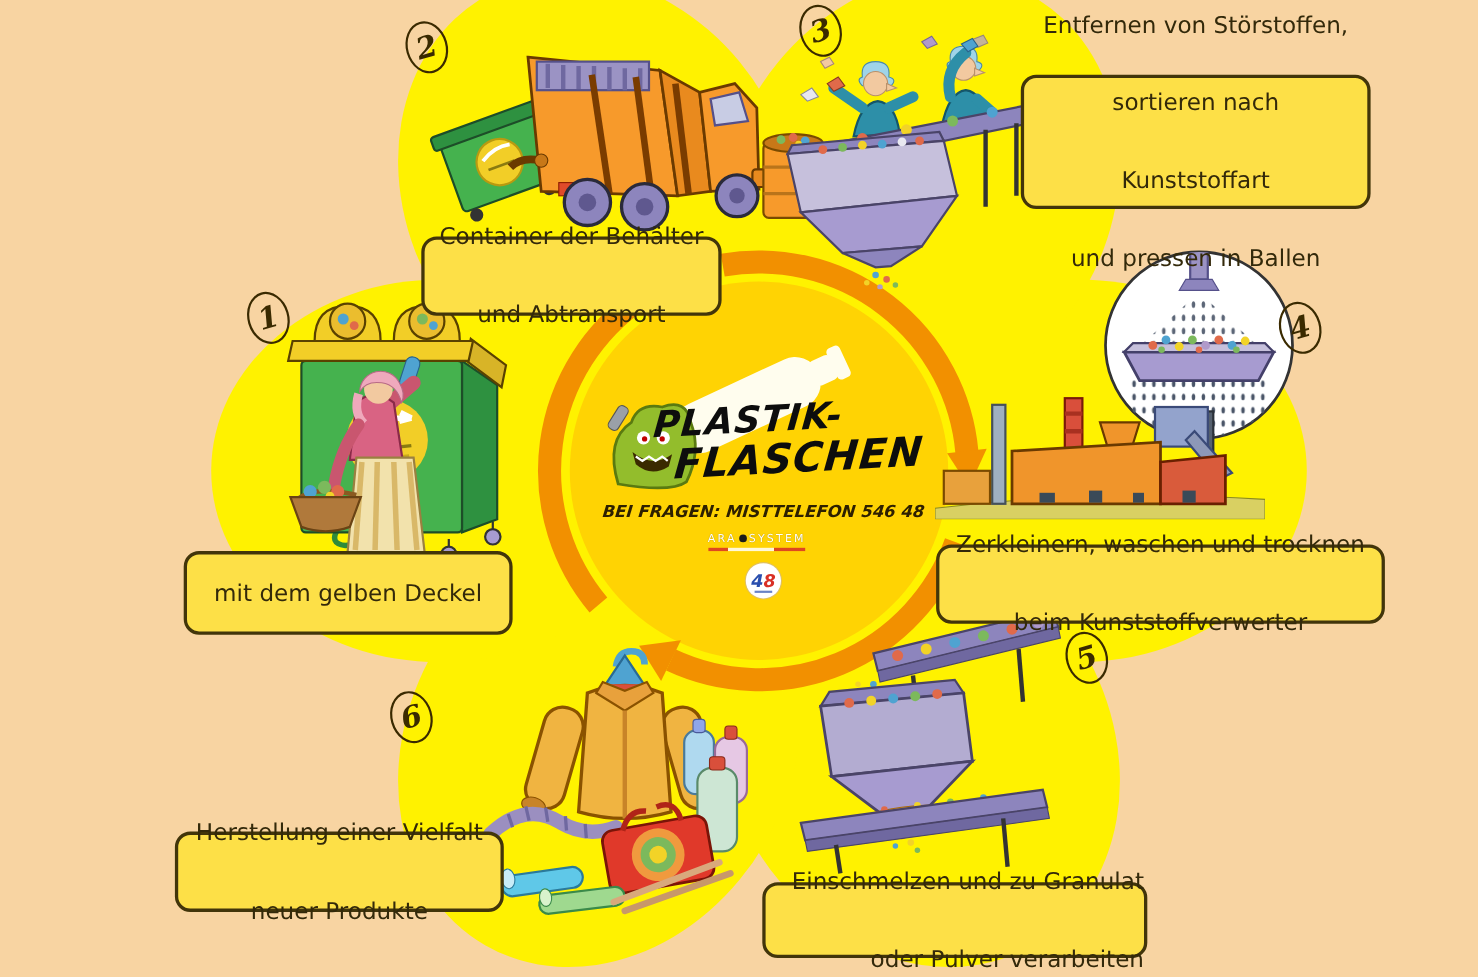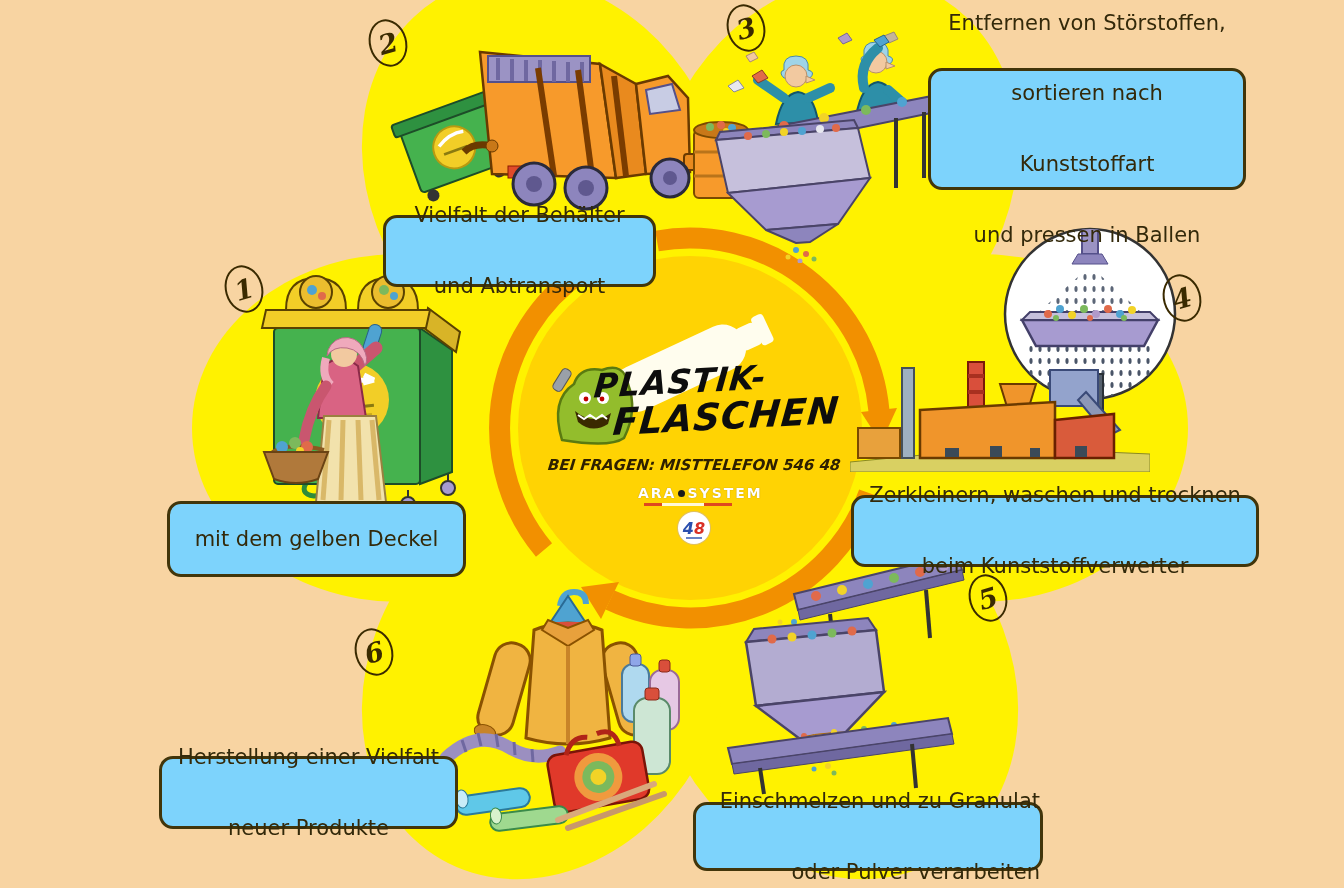--- a/index.html
+++ b/index.html
@@ -5,34 +5,34 @@
   html,body{margin:0;padding:0;background:#F8D4A2;}
   .stage{position:relative;width:1344px;height:888px;overflow:hidden;background:#F8D4A2;
          font-family:"DejaVu Sans",sans-serif;}
   .stage svg{position:absolute;}
   .bg{left:0;top:0;}
   
   .num{position:absolute;width:34px;height:44px;border:2.5px solid #3A2A00;border-radius:50%;
        color:#3A2A00;font:italic bold 27px "DejaVu Serif",serif;display:flex;align-items:center;
        justify-content:center;transform:rotate(-16deg);}
   
-  .label{position:absolute;background:#7dd3fc;border:3px solid #42350A;border-radius:14px;
+  .label{position:absolute;background:#fde047;border:3px solid #42350A;border-radius:14px;
          color:#33290A;display:flex;flex-direction:column;justify-content:center;align-items:center;
          text-align:center;font-size:21px;line-height:1.36;gap:42px;}
   .lline{white-space:nowrap;}
   
   .title{position:absolute;color:#0D0D0D;font-weight:bold;font-style:italic;
          font-family:"DejaVu Sans",sans-serif;transform:rotate(-3deg) skewX(-8deg);
          letter-spacing:1px;white-space:nowrap;}
   .t1{left:594px;top:362px;font-size:33px;}
   .t2{left:613px;top:395px;font-size:37px;}
   .hotline{position:absolute;left:548px;top:456px;width:286px;text-align:center;color:#2E2000;
            font-size:15px;font-weight:bold;font-style:italic;transform:skewX(-6deg);white-space:nowrap;}
   .ara{position:absolute;left:638px;top:485px;width:100px;text-align:center;}
-  .ara-top{color:#FFFFFF;font-size:14px;font-weight:bold;letter-spacing:2px;white-space:nowrap;
+  .ara-top{color:#FFFFFF;font-size:10px;font-weight:normal;letter-spacing:2px;white-space:nowrap;
            text-shadow:0 0 1px #9a7a00;}
   .ara-dot{display:inline-block;width:7px;height:7px;background:#1a1a1a;border-radius:50%;
            vertical-align:middle;margin:0 2px 2px 2px;}
   .ara-tagline{margin:2px auto 0;width:88px;height:3px;
       background:linear-gradient(90deg,#D93025 0 18px,#FFFFFF 18px 60px,#D93025 60px 88px);
       opacity:.85;}
   .badge48{position:absolute;left:678px;top:512px;width:32px;height:32px;background:#FFFFFF;
            border-radius:50%;display:flex;align-items:center;justify-content:center;
            font:italic bold 16px "DejaVu Sans",sans-serif;box-shadow:0 0 0 1px #e0c060;}
   .b4{color:#2A4FAE;}.b8{color:#D93025;}
@@ -412,21 +412,21 @@
   <div class="num" style="left:369px;top:19px;">2</div>
   <div class="num" style="left:727px;top:4px;">3</div>
   <div class="num" style="left:1163px;top:274px;">4</div>
   <div class="num" style="left:969px;top:574px;">5</div>
   <div class="num" style="left:355px;top:628px;">6</div>
 
   <div class="label" style="left:167px;top:501px;width:293px;height:70px;">
     <div class="lline">mit dem gelben Deckel</div>
   </div>
   <div class="label" style="left:383px;top:215px;width:267px;height:66px;">
-    <div class="lline">Vielfalt der Behälter</div>
+    <div class="lline">Container der Behälter</div>
     <div class="lline">und Abtransport</div>
   </div>
   <div class="label" style="left:928px;top:68px;width:312px;height:116px;">
     <div class="lline">Entfernen von Störstoffen,</div>
     <div class="lline">sortieren nach</div>
     <div class="lline">Kunststoffart</div>
     <div class="lline">und pressen in Ballen</div>
   </div>
   <div class="label" style="left:851px;top:463px;width:402px;height:66px;margin-top:32px;">
     <div class="lline">Zerkleinern, waschen und trocknen</div>

